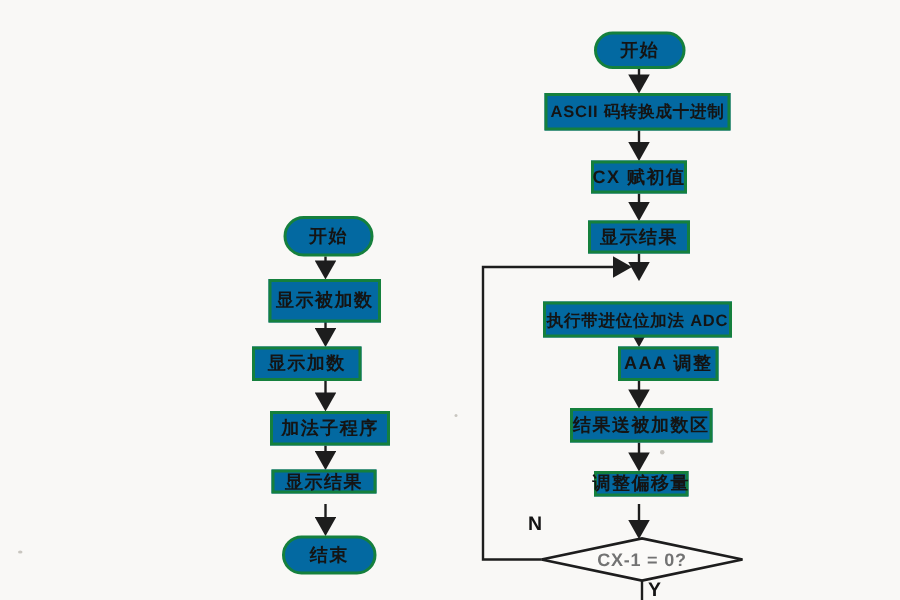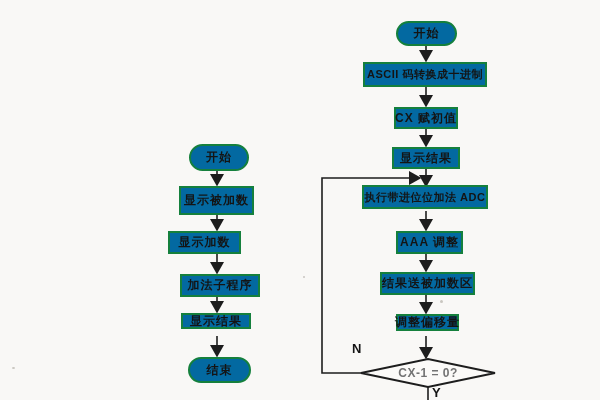--- a/index.html
+++ b/index.html
@@ -79,22 +79,22 @@
     <div class="node" style="left:180px;top:274px;width:80px;height:23px">加法子程序</div>
     <div class="node" style="left:181px;top:313px;width:70px;height:16px">显示结果</div>
     <div class="node oval" style="left:188px;top:357px;width:63px;height:26px">结束</div>
   </div>
 
   <div>
     <div class="node oval" style="left:396px;top:21px;width:61px;height:25px">开始</div>
     <div class="node small-text" style="left:363px;top:62px;width:124px;height:25px">ASCII 码转换成十进制</div>
     <div class="node" style="left:394px;top:107px;width:64px;height:22px">CX 赋初值</div>
     <div class="node" style="left:392px;top:147px;width:68px;height:22px">显示结果</div>
-    <div class="node small-text" style="left:362px;top:185px;width:126px;height:24px">执行带进位位加法 ADC</div>
-    <div class="node" style="left:396px;top:231px;width:67px;height:23px">AAA 调整</div>
+    <div class="node small-text" style="left:362px;top:201px;width:126px;height:24px">执行带进位位加法 ADC</div>
+    <div class="node" style="left:412px;top:231px;width:67px;height:23px">AAA 调整</div>
     <div class="node" style="left:380px;top:272px;width:95px;height:23px">结果送被加数区</div>
     <div class="node" style="left:396px;top:314px;width:63px;height:17px">调整偏移量</div>
 
     <div class="diamond-label" style="left:393px;top:363px;width:70px;height:20px">CX-1 = 0?</div>
 
     <div class="branch-label" style="left:352px;top:341px">N</div>
     <div class="branch-label" style="left:432px;top:385px">Y</div>
   </div>
 
   <div class="speck" style="left:440px;top:300px;width:3px;height:3px"></div>

